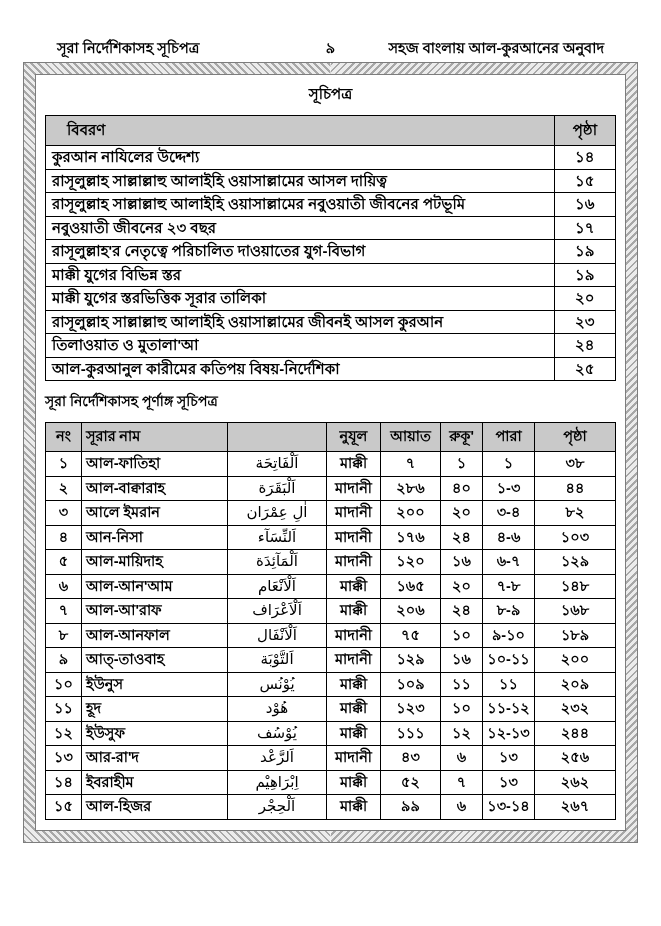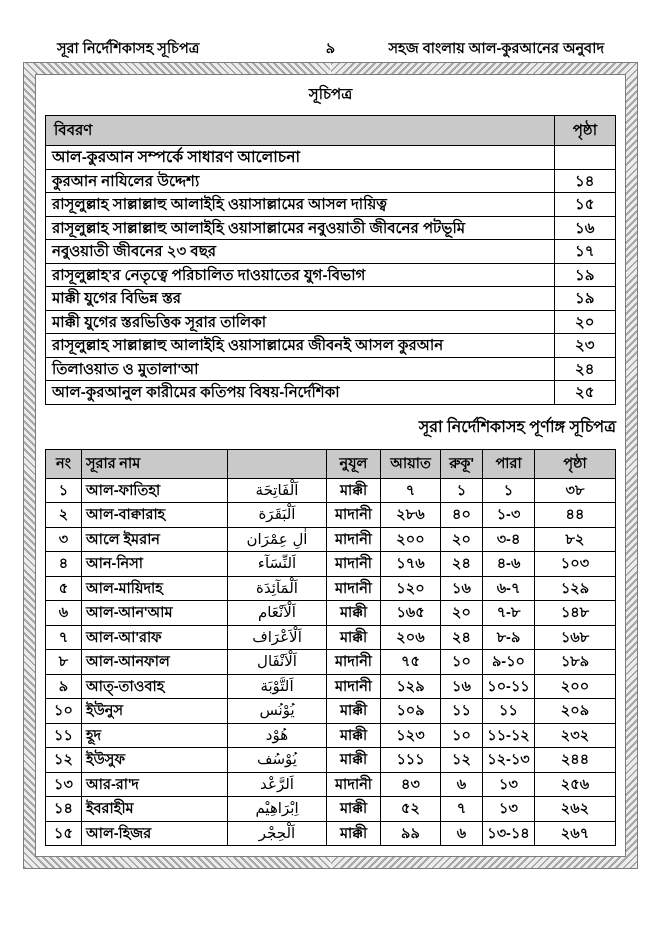--- a/index.html
+++ b/index.html
@@ -28,33 +28,33 @@
     background:#fff;border:1px solid #7d7d7d;padding:4px 9px 10px 9px;
   }
   h1.toc-title{
     text-align:center;font-size:15px;font-weight:800;margin:3px 0 8px 0;
   }
   table{width:100%;border-collapse:collapse;table-layout:fixed;}
   td,th{border:1px solid #000;overflow:hidden;white-space:nowrap;}
   
   .toc th{
     background:#c9c9c9;font-size:15px;font-weight:700;text-align:left;
-    padding:2px 8px;height:22px;
+    padding:2px 21px;height:22px;
   }
   .toc th.pg{text-align:center;padding:2px 2px;}
   .toc td{
     font-size:15px;font-weight:600;padding:1px 6px;height:20.5px;line-height:20px;
   }
   .toc td.pg{text-align:center;padding:1px 2px;}
   .toc col.c-desc{width:506px;}
   .toc col.c-pg{width:61px;}
   .toc tr.section td{font-weight:800;font-size:15.5px;}
   
   h2.idx-title{
-    text-align:right;font-size:16px;font-weight:800;margin:9px 0 8px 0;
+    text-align:left;font-size:14px;font-weight:800;margin:9px 0 8px 0;
   }
   
   .idx th{
     background:#c9c9c9;font-size:14.5px;font-weight:700;text-align:center;
     padding:2px 4px;height:21px;
   }
   .idx th.h-name{text-align:left;font-family:Liberation Serif, serif;}
   .idx td{
     font-size:14.5px;font-weight:600;text-align:center;
     padding:1px 4px;height:21.5px;line-height:21px;
@@ -92,24 +92,20 @@
           <col class="c-desc">
           <col class="c-pg">
         </colgroup>
       <thead>
         <tr>
           <th>বিবরণ</th>
           <th class="pg">পৃষ্ঠা</th>
         </tr>
       </thead>
       <tbody>
-        <tr class="section">
-          <td>আল-কুরআন সম্পর্কে সাধারণ আলোচনা</td>
-          <td class="pg"></td>
-        </tr>
         <tr>
             <td>কুরআন নাযিলের উদ্দেশ্য</td>
             <td class="pg">১৪</td>
           </tr>
         <tr>
             <td>রাসূলুল্লাহ সাল্লাল্লাহু আলাইহি ওয়াসাল্লামের আসল দায়িত্ব</td>
             <td class="pg">১৫</td>
           </tr>
         <tr>
             <td>রাসূলুল্লাহ সাল্লাল্লাহু আলাইহি ওয়াসাল্লামের নবুওয়াতী জীবনের পটভূমি</td>

